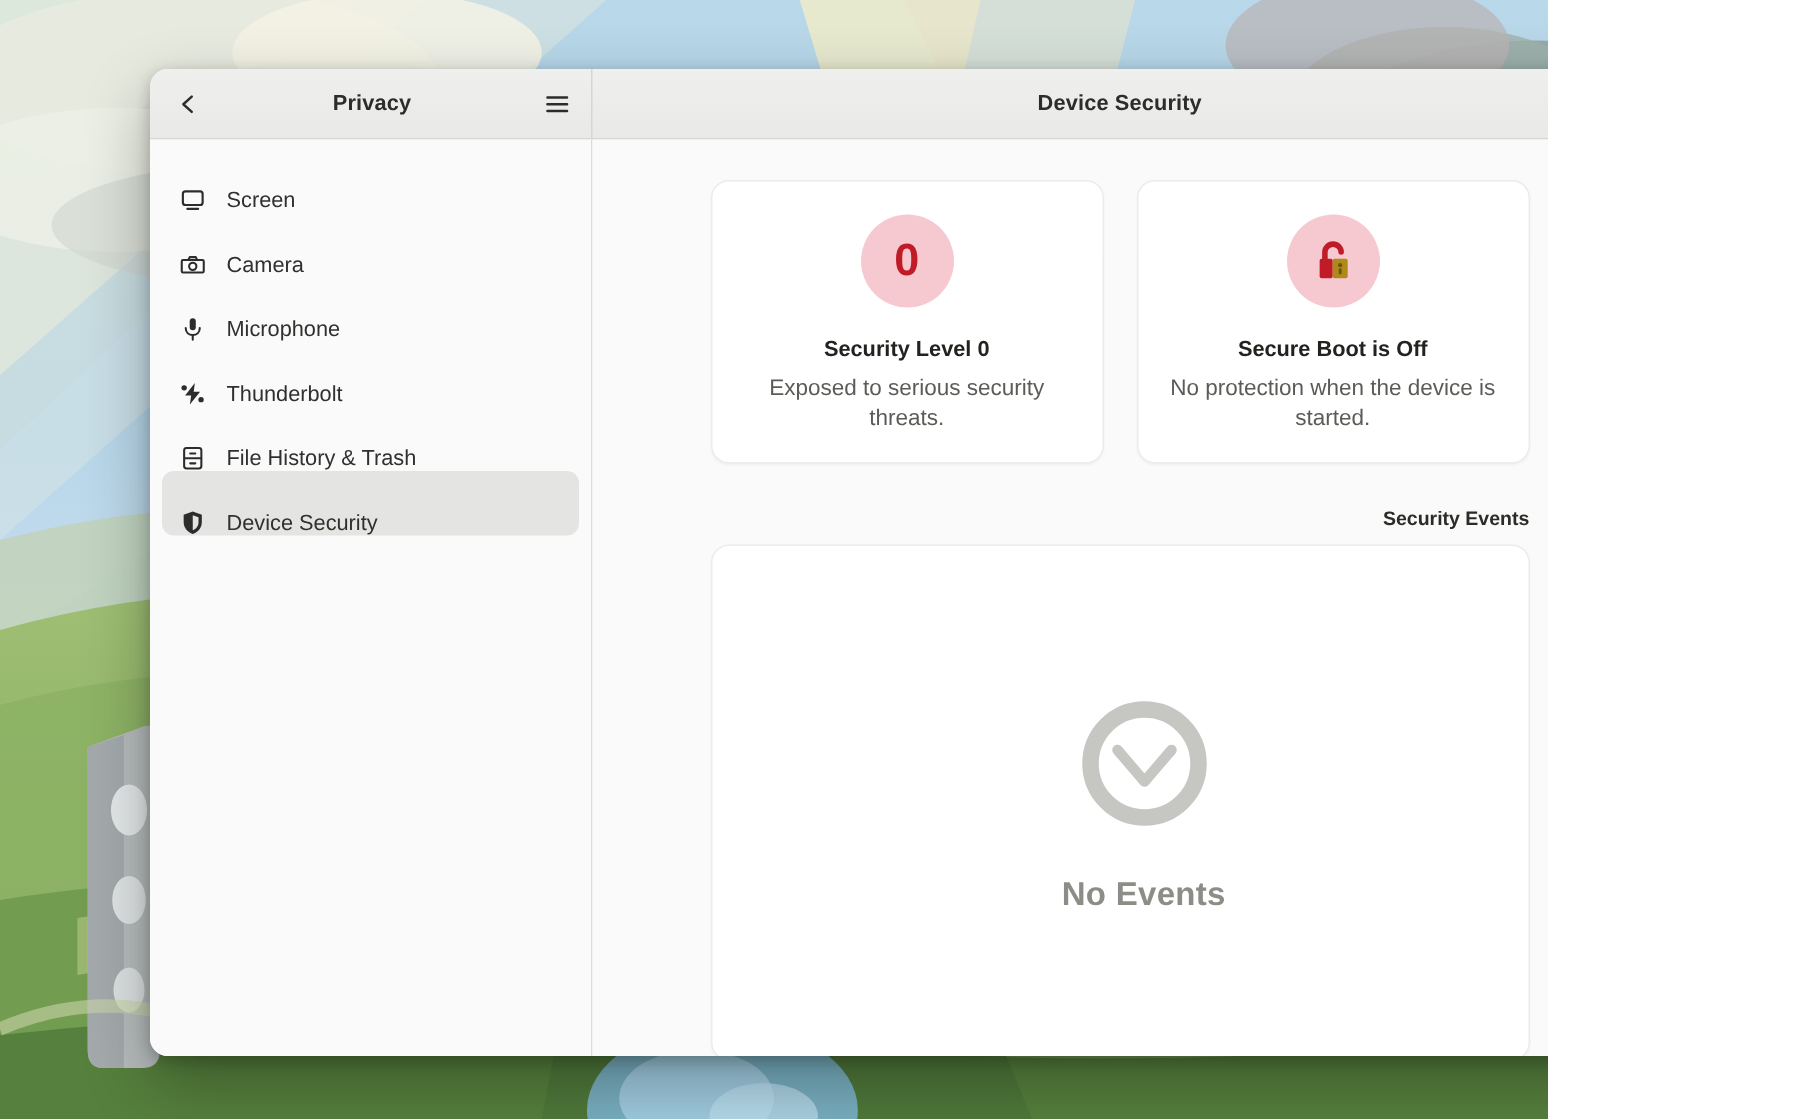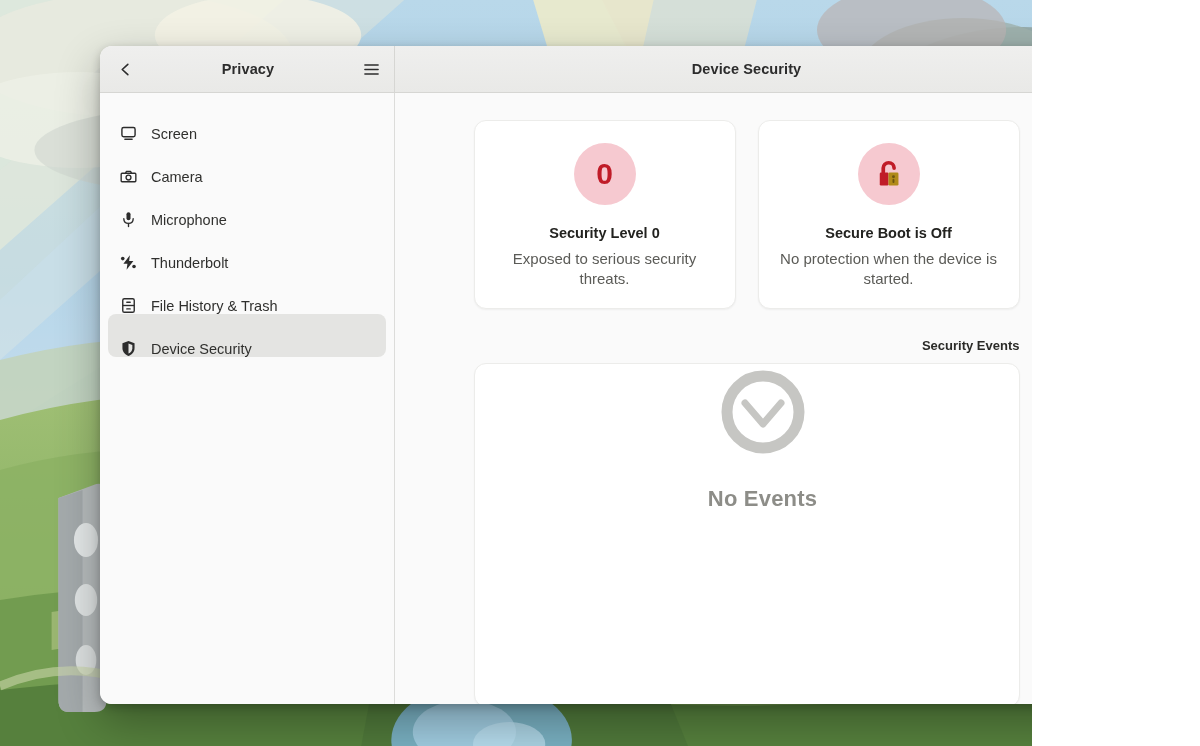--- a/index.html
+++ b/index.html
@@ -205,21 +205,21 @@
     text-align: right;
   }
   #events-panel {
     background: #ffffff;
     border: 1px solid #ececea;
     border-radius: 12px;
     height: 344px;
     display: flex;
     flex-direction: column;
     align-items: center;
-    justify-content: flex-start;
+    justify-content: center;
     box-shadow: 0 1px 2px rgba(0,0,0,0.04);
     padding-left: 32px;
   }
   #empty-icon { margin-bottom: 26px; }
   #empty-label {
     font-size: 22px;
     font-weight: 700;
     color: #8d8d88;
     letter-spacing: .2px;
   }

